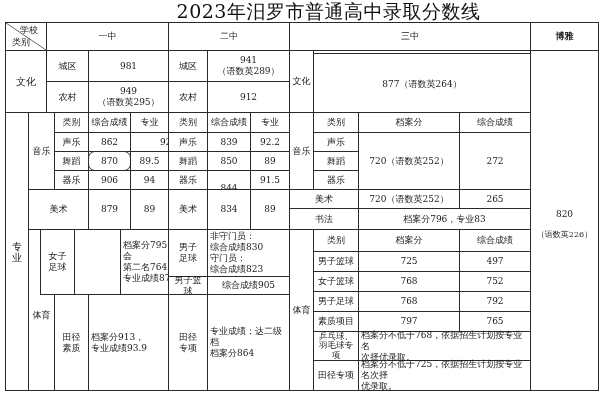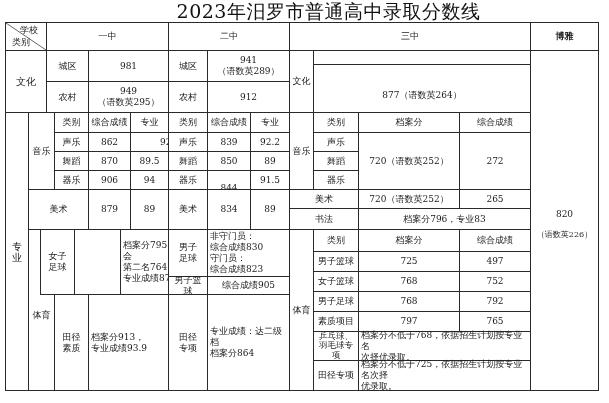--- a/index.html
+++ b/index.html
@@ -50,21 +50,21 @@
 <div class="cell" style="left:168px;top:50px;width:40px;height:32px;">城区</div>
 <div class="cell" style="left:207px;top:50px;width:83px;height:32px;">
   <div class="stack">
       <span>941</span>
       <span>（语数英289）</span>
     </div>
 </div>
 <div class="cell" style="left:168px;top:81px;width:40px;height:32px;">农村</div>
 <div class="cell" style="left:207px;top:81px;width:83px;height:32px;">912</div>
 <div class="cell" style="left:289px;top:50px;width:25px;height:63px;">文化</div>
-<div class="cell" style="left:313px;top:64px;width:218px;height:63px;">877（语数英264）</div>
+<div class="cell" style="left:313px;top:53px;width:218px;height:63px;">877（语数英264）</div>
 
 <div class="cell" style="left:530px;top:50px;width:69px;height:341px;align-items:flex-start;padding-top:158px;">
   <div class="stack">
       <span>820</span>
       <span style="font-size:8px;margin-top:9px;">（语数英226）</span>
     </div>
 </div>
 
 <div class="cell big" style="left:5px;top:112px;width:24px;height:279px;">专业</div>
 
@@ -77,21 +77,21 @@
 <div class="cell" style="left:250px;top:112px;width:40px;height:21px;">专业</div>
 
 <div class="cell" style="left:54px;top:132px;width:35px;height:20px;">声乐</div>
 <div class="cell" style="left:88px;top:132px;width:43px;height:20px;">862</div>
 <div class="cell" style="left:130px;top:132px;width:39px;height:20px;padding-left:39px;">92.3</div>
 <div class="cell" style="left:168px;top:132px;width:40px;height:20px;">声乐</div>
 <div class="cell" style="left:207px;top:132px;width:44px;height:20px;">839</div>
 <div class="cell" style="left:250px;top:132px;width:40px;height:20px;text-align:right;">92.2</div>
 
 <div class="cell" style="left:54px;top:151px;width:35px;height:20px;">舞蹈</div>
-<div class="cell" style="left:88px;top:151px;width:43px;height:20px;">870</div>
+<div class="cell" style="left:88px;top:151px;width:43px;height:20px;border-radius:7px;">870</div>
 <div class="cell" style="left:130px;top:151px;width:39px;height:20px;">89.5</div>
 <div class="cell" style="left:168px;top:151px;width:40px;height:20px;">舞蹈</div>
 <div class="cell" style="left:207px;top:151px;width:44px;height:20px;">850</div>
 <div class="cell" style="left:250px;top:151px;width:40px;height:20px;">89</div>
 
 <div class="cell" style="left:54px;top:170px;width:35px;height:20px;">器乐</div>
 <div class="cell" style="left:88px;top:170px;width:43px;height:20px;">906</div>
 <div class="cell" style="left:130px;top:170px;width:39px;height:20px;">94</div>
 <div class="cell" style="left:168px;top:170px;width:40px;height:20px;">器乐</div>
 <div class="cell" style="left:207px;top:170px;width:44px;height:36px;">844</div>

